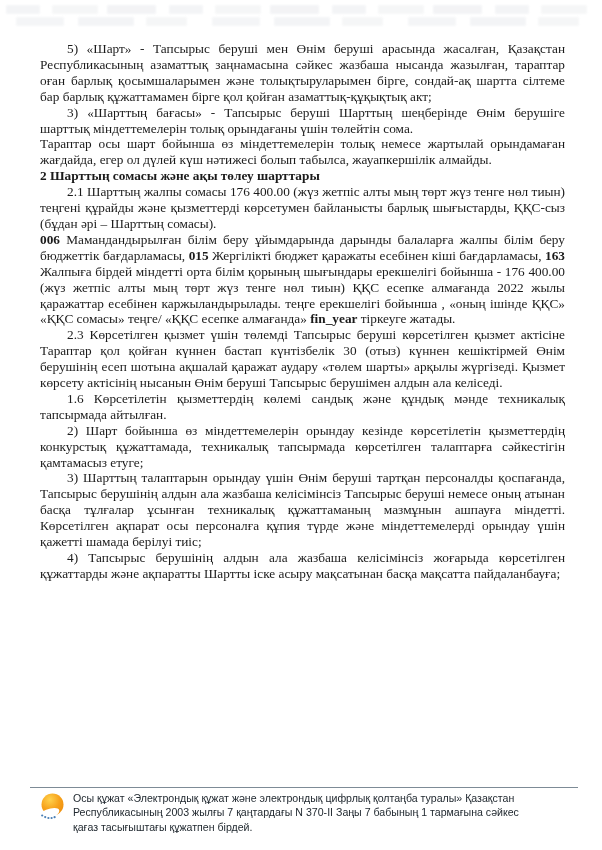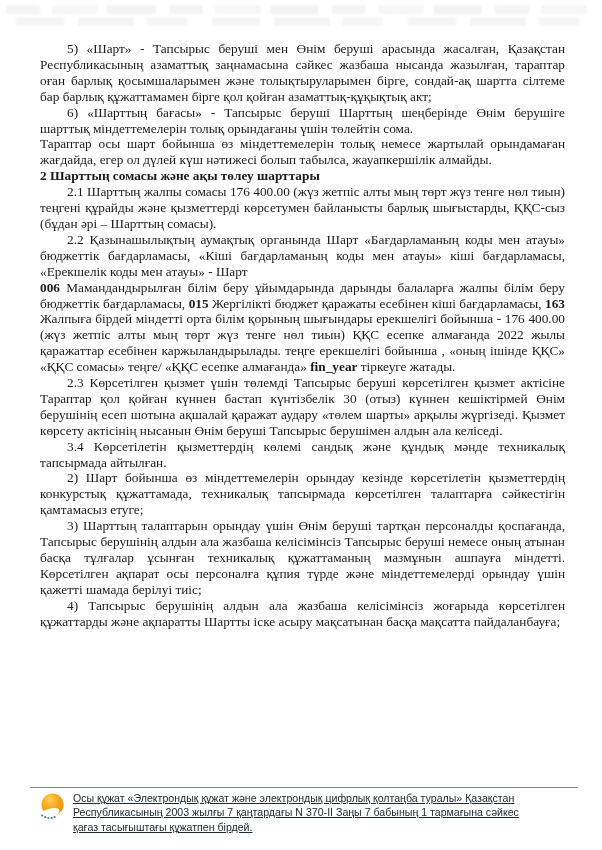--- a/index.html
+++ b/index.html
@@ -57,43 +57,41 @@
   .footer-body{
     position:absolute;top:4px;left:38px;right:24px;
     display:flex;align-items:flex-start;
   }
   .esign-logo{flex:0 0 auto;margin-right:8px;margin-top:2px;}
   .footer-text{
     flex:0 1 auto;max-width:452px;
     font-family:"Liberation Sans", sans-serif;
     font-size:10.6px;line-height:14.4px;color:#222a31;
     text-align:left;
-    text-decoration:underline;
   }
 </style>
 </head>
 <body>
 
 <div class="page">
 
   <div class="ghost">
     <div class="g-row"></div>
     <div class="g-row"></div>
   </div>
 
   <div class="doc">
     <p>5) «Шарт» - Тапсырыс беруші мен Өнім беруші арасында жасалған, Қазақстан Республикасының азаматтық заңнамасына сәйкес жазбаша нысанда жазылған, тараптар оған барлық қосымшаларымен және толықтыруларымен бірге, сондай-ақ шартта сілтеме бар барлық құжаттамамен бірге қол қойған азаматтық-құқықтық акт;</p>
-    <p class="mt8">6) «Шарттың бағасы» - Тапсырыс беруші Шарттың шеңберінде Өнім берушіге шарттық міндеттемелерін толық орындағаны үшін төлейтін сома.</p>
+    <p class="mt8">3) «Шарттың бағасы» - Тапсырыс беруші Шарттың шеңберінде Өнім берушіге шарттық міндеттемелерін толық орындағаны үшін төлейтін сома.</p>
     <p class="cont">Тараптар осы шарт бойынша өз міндеттемелерін толық немесе жартылай орындамаған жағдайда, егер ол дүлей күш нәтижесі болып табылса, жауапкершілік алмайды.</p>
     <p class="h mt2 mb10">2 Шарттың сомасы және ақы төлеу шарттары</p>
     <p>2.1 Шарттың жалпы сомасы 176 400.00 (жүз жетпіс алты мың төрт жүз тенге нөл тиын) теңгені құрайды және қызметтерді көрсетумен байланысты барлық шығыстарды, ҚҚС-сыз (бұдан әрі – Шарттың сомасы).</p>
-    <p class="mt8">2.2 Қазынашылықтың аумақтық органында Шарт «Бағдарламаның коды мен атауы» бюджеттік бағдарламасы, «Кіші бағдарламаның коды мен атауы» кіші бағдарламасы, «Ерекшелік коды мен атауы» - Шарт</p>
     <p class="cont"><span class="code">006</span><span> Мамандандырылған білім беру ұйымдарында дарынды балаларға жалпы білім беру бюджеттік бағдарламасы, </span><span class="code">015</span><span> Жергілікті бюджет қаражаты есебінен кіші бағдарламасы, </span><span class="code">163</span><span> Жалпыға бірдей міндетті орта білім қорының шығындары ерекшелігі бойынша - 176 400.00 (жүз жетпіс алты мың төрт жүз тенге нөл тиын) ҚҚС есепке алмағанда 2022 жылы қаражаттар есебінен каржыландырылады. теңге ерекшелігі бойынша , «оның ішінде ҚҚС» «ҚҚС сомасы» теңге/ «ҚҚС есепке алмағанда» </span><span class="code">fin_year</span><span> тіркеуге жатады.</span></p>
     <p class="mt8">2.3 Көрсетілген қызмет үшін төлемді Тапсырыс беруші көрсетілген қызмет актісіне Тараптар қол қойған күннен бастап күнтізбелік 30 (отыз) күннен кешіктірмей Өнім берушінің есеп шотына ақшалай қаражат аудару «төлем шарты» арқылы жүргізеді. Қызмет көрсету актісінің нысанын Өнім беруші Тапсырыс берушімен алдын ала келіседі.</p>
-    <p class="mt8">3.4 Көрсетілетін қызметтердің көлемі сандық және құндық мәнде техникалық тапсырмада айтылған.</p>
+    <p class="mt8">1.6 Көрсетілетін қызметтердің көлемі сандық және құндық мәнде техникалық тапсырмада айтылған.</p>
     <p class="mt12">2) Шарт бойынша өз міндеттемелерін орындау кезінде көрсетілетін қызметтердің конкурстық құжаттамада, техникалық тапсырмада көрсетілген талаптарға сәйкестігін қамтамасыз етуге;</p>
     <p class="mt12">3) Шарттың талаптарын орындау үшін Өнім беруші тартқан персоналды қоспағанда, Тапсырыс берушінің алдын ала жазбаша келісімінсіз Тапсырыс беруші немесе оның атынан басқа тұлғалар ұсынған техникалық құжаттаманың мазмұнын ашпауға міндетті. Көрсетілген ақпарат осы персоналға құпия түрде және міндеттемелерді орындау үшін қажетті шамада берілуі тиіс;</p>
     <p class="mt12">4) Тапсырыс берушінің алдын ала жазбаша келісімінсіз жоғарыда көрсетілген құжаттарды және ақпаратты Шартты іске асыру мақсатынан басқа мақсатта пайдаланбауға;</p>
   </div>
 
   <div class="footer">
     <div class="footer-rule"></div>
     <div class="footer-body">
       <span class="esign-logo">
         <svg width="27" height="30" viewBox="0 0 27 30" aria-hidden="true">

